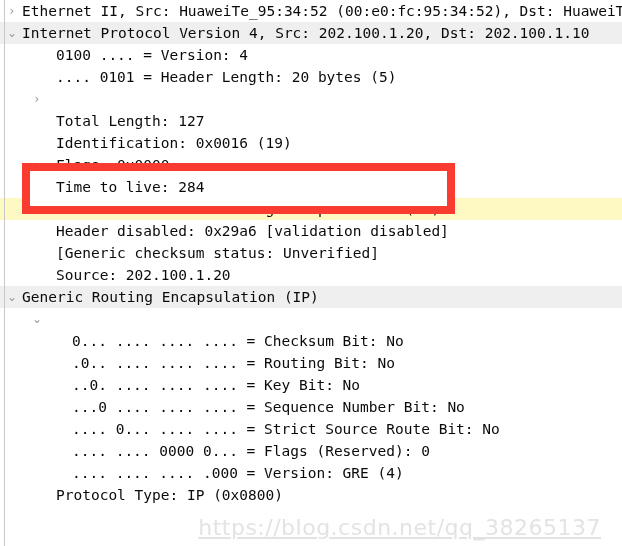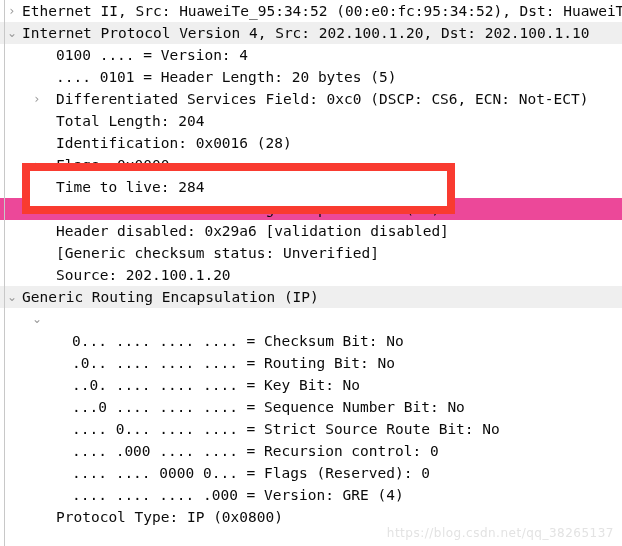--- a/index.html
+++ b/index.html
@@ -41,21 +41,21 @@
     line-height: 22px;
     white-space: nowrap;
     font-size: 14.5px;
     color: #0a0a0a;
     overflow: hidden;
   }
   .row.shade {
     background: #efefef;
   }
   .row.selected {
-    background: #ec4899;
+    background: #fef9c3;
   }
   .twisty {
     position: absolute;
     top: 0;
     width: 14px;
     text-align: center;
     color: #9a9a9a;
     font-family: "DejaVu Sans", "Liberation Sans", sans-serif;
     font-size: 12px;
     line-height: 22px;
@@ -102,29 +102,30 @@
   }
   #mask-bottom {
     left: 30px;
     top: 197px;
     width: 417px;
     height: 9px;
   }
 
   #watermark {
     position: absolute;
-    right: 8px;
+    right: 21px;
     bottom: 6px;
     font-family: "DejaVu Sans", "Liberation Sans", sans-serif;
-    font-size: 12px;
+    font-size: 22px;
     color: #e3e3e3;
     letter-spacing: 0.5px;
     z-index: 7;
     pointer-events: none;
     user-select: none;
+    text-decoration: underline;
   }
 </style>
 </head>
 <body>
 
 <div id="pane">
 
   <div class="rows" id="rows">
       <div class="row lv0">
         <span class="twisty">›</span>
@@ -135,27 +136,26 @@
         <span class="label">Internet Protocol Version 4, Src: 202.100.1.20, Dst: 202.100.1.10</span>
       </div>
       <div class="row lv1">
         <span class="label">0100 .... = Version: 4</span>
       </div>
       <div class="row lv1">
         <span class="label">.... 0101 = Header Length: 20 bytes (5)</span>
       </div>
       <div class="row lv1">
         <span class="twisty">›</span>
-        <span class="label">Differentiated Services Field: 0xc0 (DSCP: CS6, ECN: Not-ECT)</span>
-      </div>
-      <div class="row lv1">
-        <span class="label">Total Length: 204</span>
-      </div>
-      <div class="row lv1">
-        <span class="label">Identification: 0x0016 (28)</span>
+      </div>
+      <div class="row lv1">
+        <span class="label">Total Length: 127</span>
+      </div>
+      <div class="row lv1">
+        <span class="label">Identification: 0x0016 (19)</span>
       </div>
       <div class="row lv1">
         <span class="twisty">›</span>
         <span class="label">Flags: 0x0000</span>
       </div>
       <div class="row lv1">
         <span class="label">Time to live: 284</span>
       </div>
       <div class="row lv1 selected">
         <span class="label">Protocol: Generic Routing Encapsulation (47)</span>
@@ -185,23 +185,20 @@
       <div class="row lv2">
         <span class="label">..0. .... .... .... = Key Bit: No</span>
       </div>
       <div class="row lv2">
         <span class="label">...0 .... .... .... = Sequence Number Bit: No</span>
       </div>
       <div class="row lv2">
         <span class="label">.... 0... .... .... = Strict Source Route Bit: No</span>
       </div>
       <div class="row lv2">
-        <span class="label">.... .000 .... .... = Recursion control: 0</span>
-      </div>
-      <div class="row lv2">
         <span class="label">.... .... 0000 0... = Flags (Reserved): 0</span>
       </div>
       <div class="row lv2">
         <span class="label">.... .... .... .000 = Version: GRE (4)</span>
       </div>
       <div class="row lv1">
         <span class="label">Protocol Type: IP (0x0800)</span>
       </div>
     </div>
 

